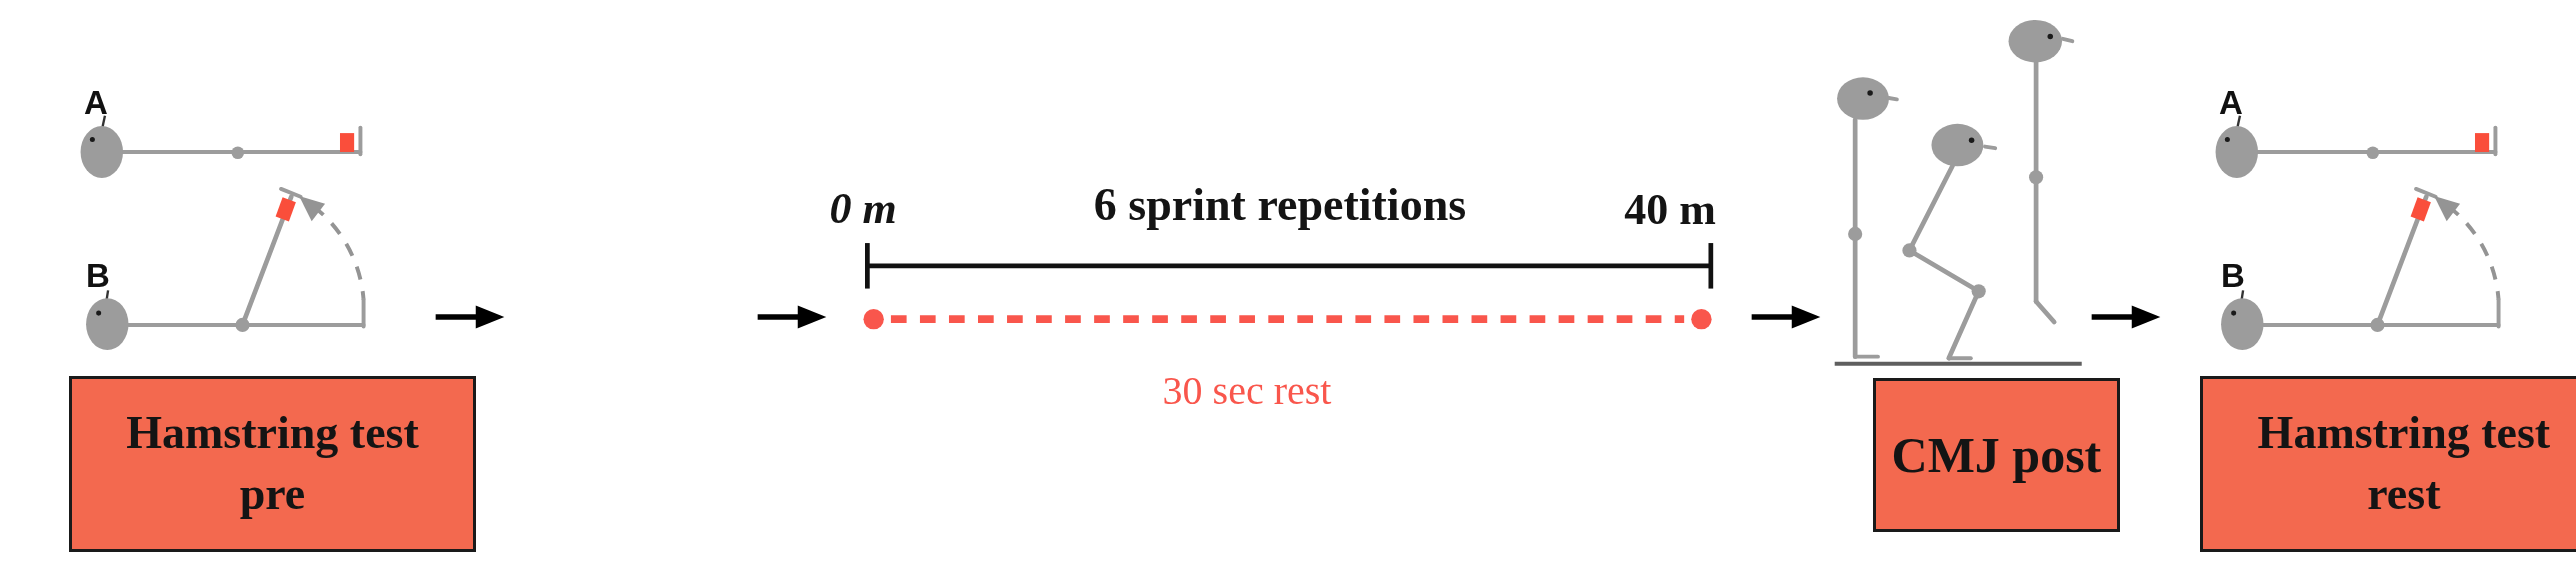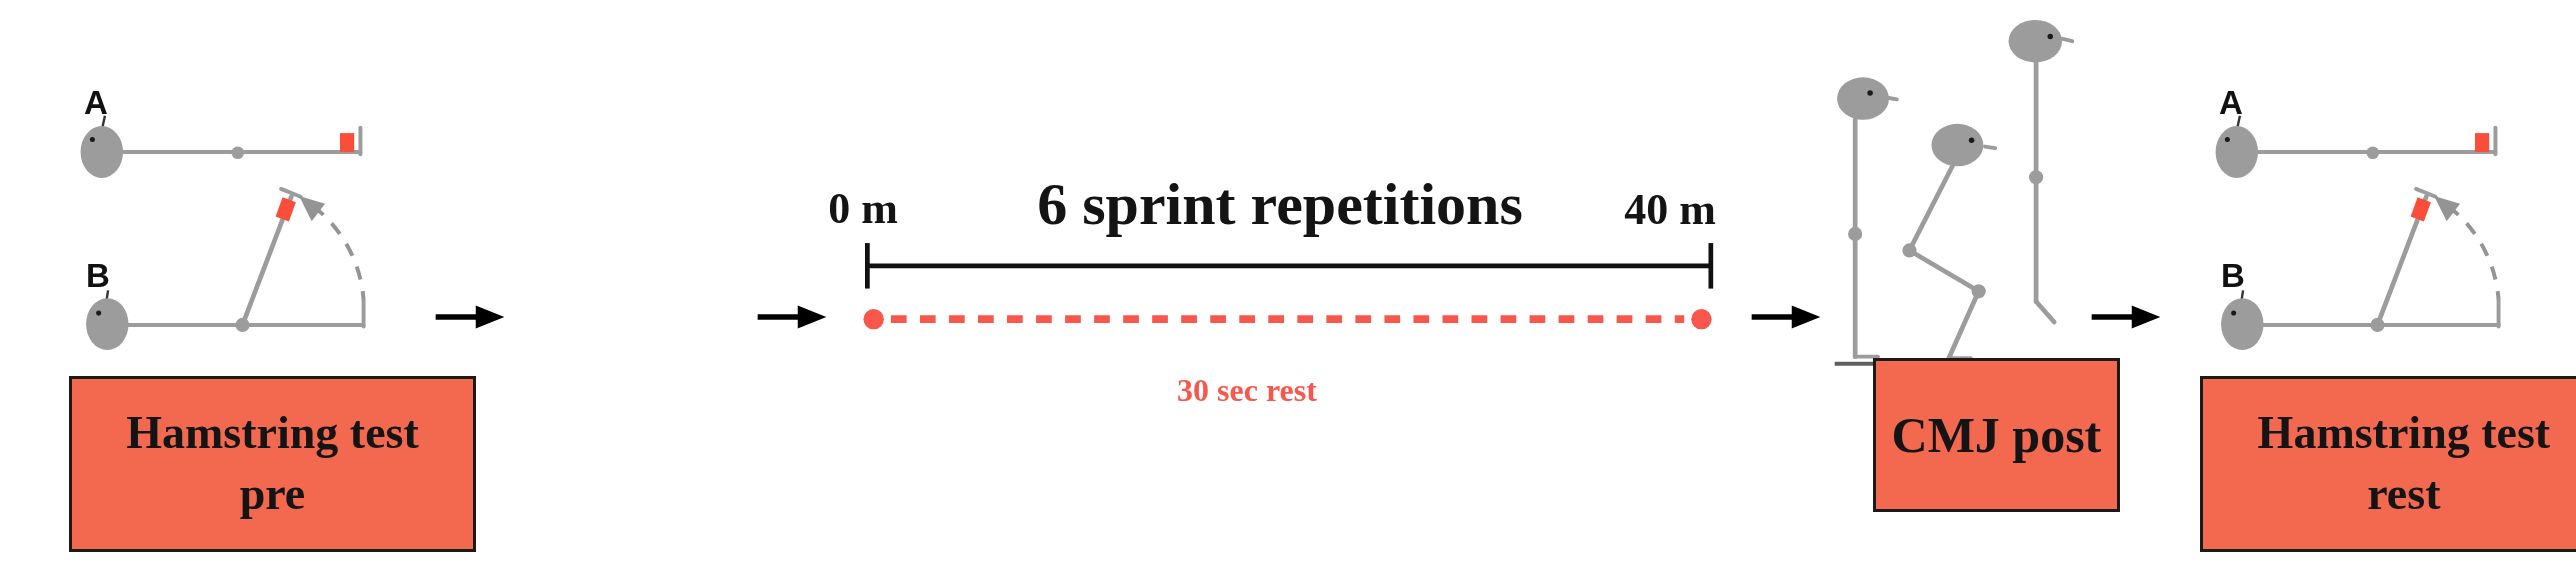--- a/index.html
+++ b/index.html
@@ -19,22 +19,22 @@
     overflow:hidden;font-family:"Liberation Serif",serif;
   }
   .abs{position:absolute;}
   .ctr{transform:translate(-50%,-50%);white-space:nowrap;}
   .fig-label{
     font-family:"Liberation Sans",sans-serif;font-weight:bold;
     font-size:33px;color:#111;
   }
   .dist-label,.sprint-title{font-weight:bold;color:var(--text-black);}
   .dist-label{font-size:44px;}
-  .sprint-title{font-size:60px;}
-  .rest-label{font-weight:bold;font-size:32px;color:var(--accent-red);}
+  .sprint-title{font-size:46px;}
+  .rest-label{font-weight:normal;font-size:40px;color:var(--accent-red);}
   .label-box{
     background:var(--box-fill);border:3.1px solid var(--box-border);
     box-sizing:border-box;display:flex;flex-direction:column;
     align-items:center;justify-content:center;text-align:center;
     font-weight:bold;color:var(--text-black);margin-left:41px;
   }
   .label-box.two-line{font-size:46px;line-height:1.32;}
   .label-box.one-line{font-size:50px;}
   
   .st-fig{stroke:var(--figure-gray);fill:none;stroke-linecap:round;}
@@ -140,21 +140,21 @@
   <svg class="abs" style="left:434px;top:303px;" width="72" height="28" viewBox="0 0 92 36">
       <use href="#sym-arrow"></use>
     </svg>
 
 
   <svg class="abs" style="left:756px;top:303px;" width="72" height="28" viewBox="0 0 92 36">
       <use href="#sym-arrow"></use>
     </svg>
 
   <div class="abs" style="left:818px;top:0;width:944px;height:566px;">
-    <span class="abs ctr dist-label" style="left:45px;top:208px;">0 m</span>
+    <span class="abs ctr dist-label" style="left:45px;top:208px;font-style:italic;">0 m</span>
     <span class="abs ctr sprint-title" style="left:462px;top:204px;">6 sprint repetitions</span>
     <span class="abs ctr dist-label" style="left:852px;top:209px;">40 m</span>
     <svg class="abs" style="left:39px;top:236px;" width="865" height="102" viewBox="0 0 1100 130">
       <line class="bracket" x1="12" y1="38" x2="1087" y2="38"></line>
       <line class="bracket" x1="12" y1="9" x2="12" y2="67"></line>
       <line class="bracket" x1="1087" y1="9" x2="1087" y2="67"></line>
       <circle class="track-dot" cx="20" cy="106" r="13"></circle>
       <line class="track-dash" x1="42" y1="106" x2="1053" y2="106"></line>
       <circle class="track-dot" cx="1075" cy="106" r="13"></circle>
     </svg>
@@ -162,21 +162,21 @@
   </div>
 
   <svg class="abs" style="left:1750px;top:303px;" width="72" height="28" viewBox="0 0 92 36">
       <use href="#sym-arrow"></use>
     </svg>
 
   <div class="abs" style="left:1824px;top:0;width:267px;height:566px;">
     <svg class="abs" style="left:8.6px;top:15.7px;" width="252" height="354" viewBox="0 0 320 450">
       <use href="#sym-cmj"></use>
     </svg>
-    <div class="abs label-box one-line" style="left:7.9px;top:358px;width:247px;height:154px;">
+    <div class="abs label-box one-line" style="left:7.9px;top:378px;width:247px;height:154px;">
       <span>CMJ post</span>
     </div>
   </div>
 
   <svg class="abs" style="left:2090px;top:303px;" width="72" height="28" viewBox="0 0 92 36">
       <use href="#sym-arrow"></use>
     </svg>
 
   <div class="abs" style="left:2135px;top:0;width:441px;height:566px;">
     <span class="abs ctr fig-label" style="left:96px;top:103px;">A</span>

